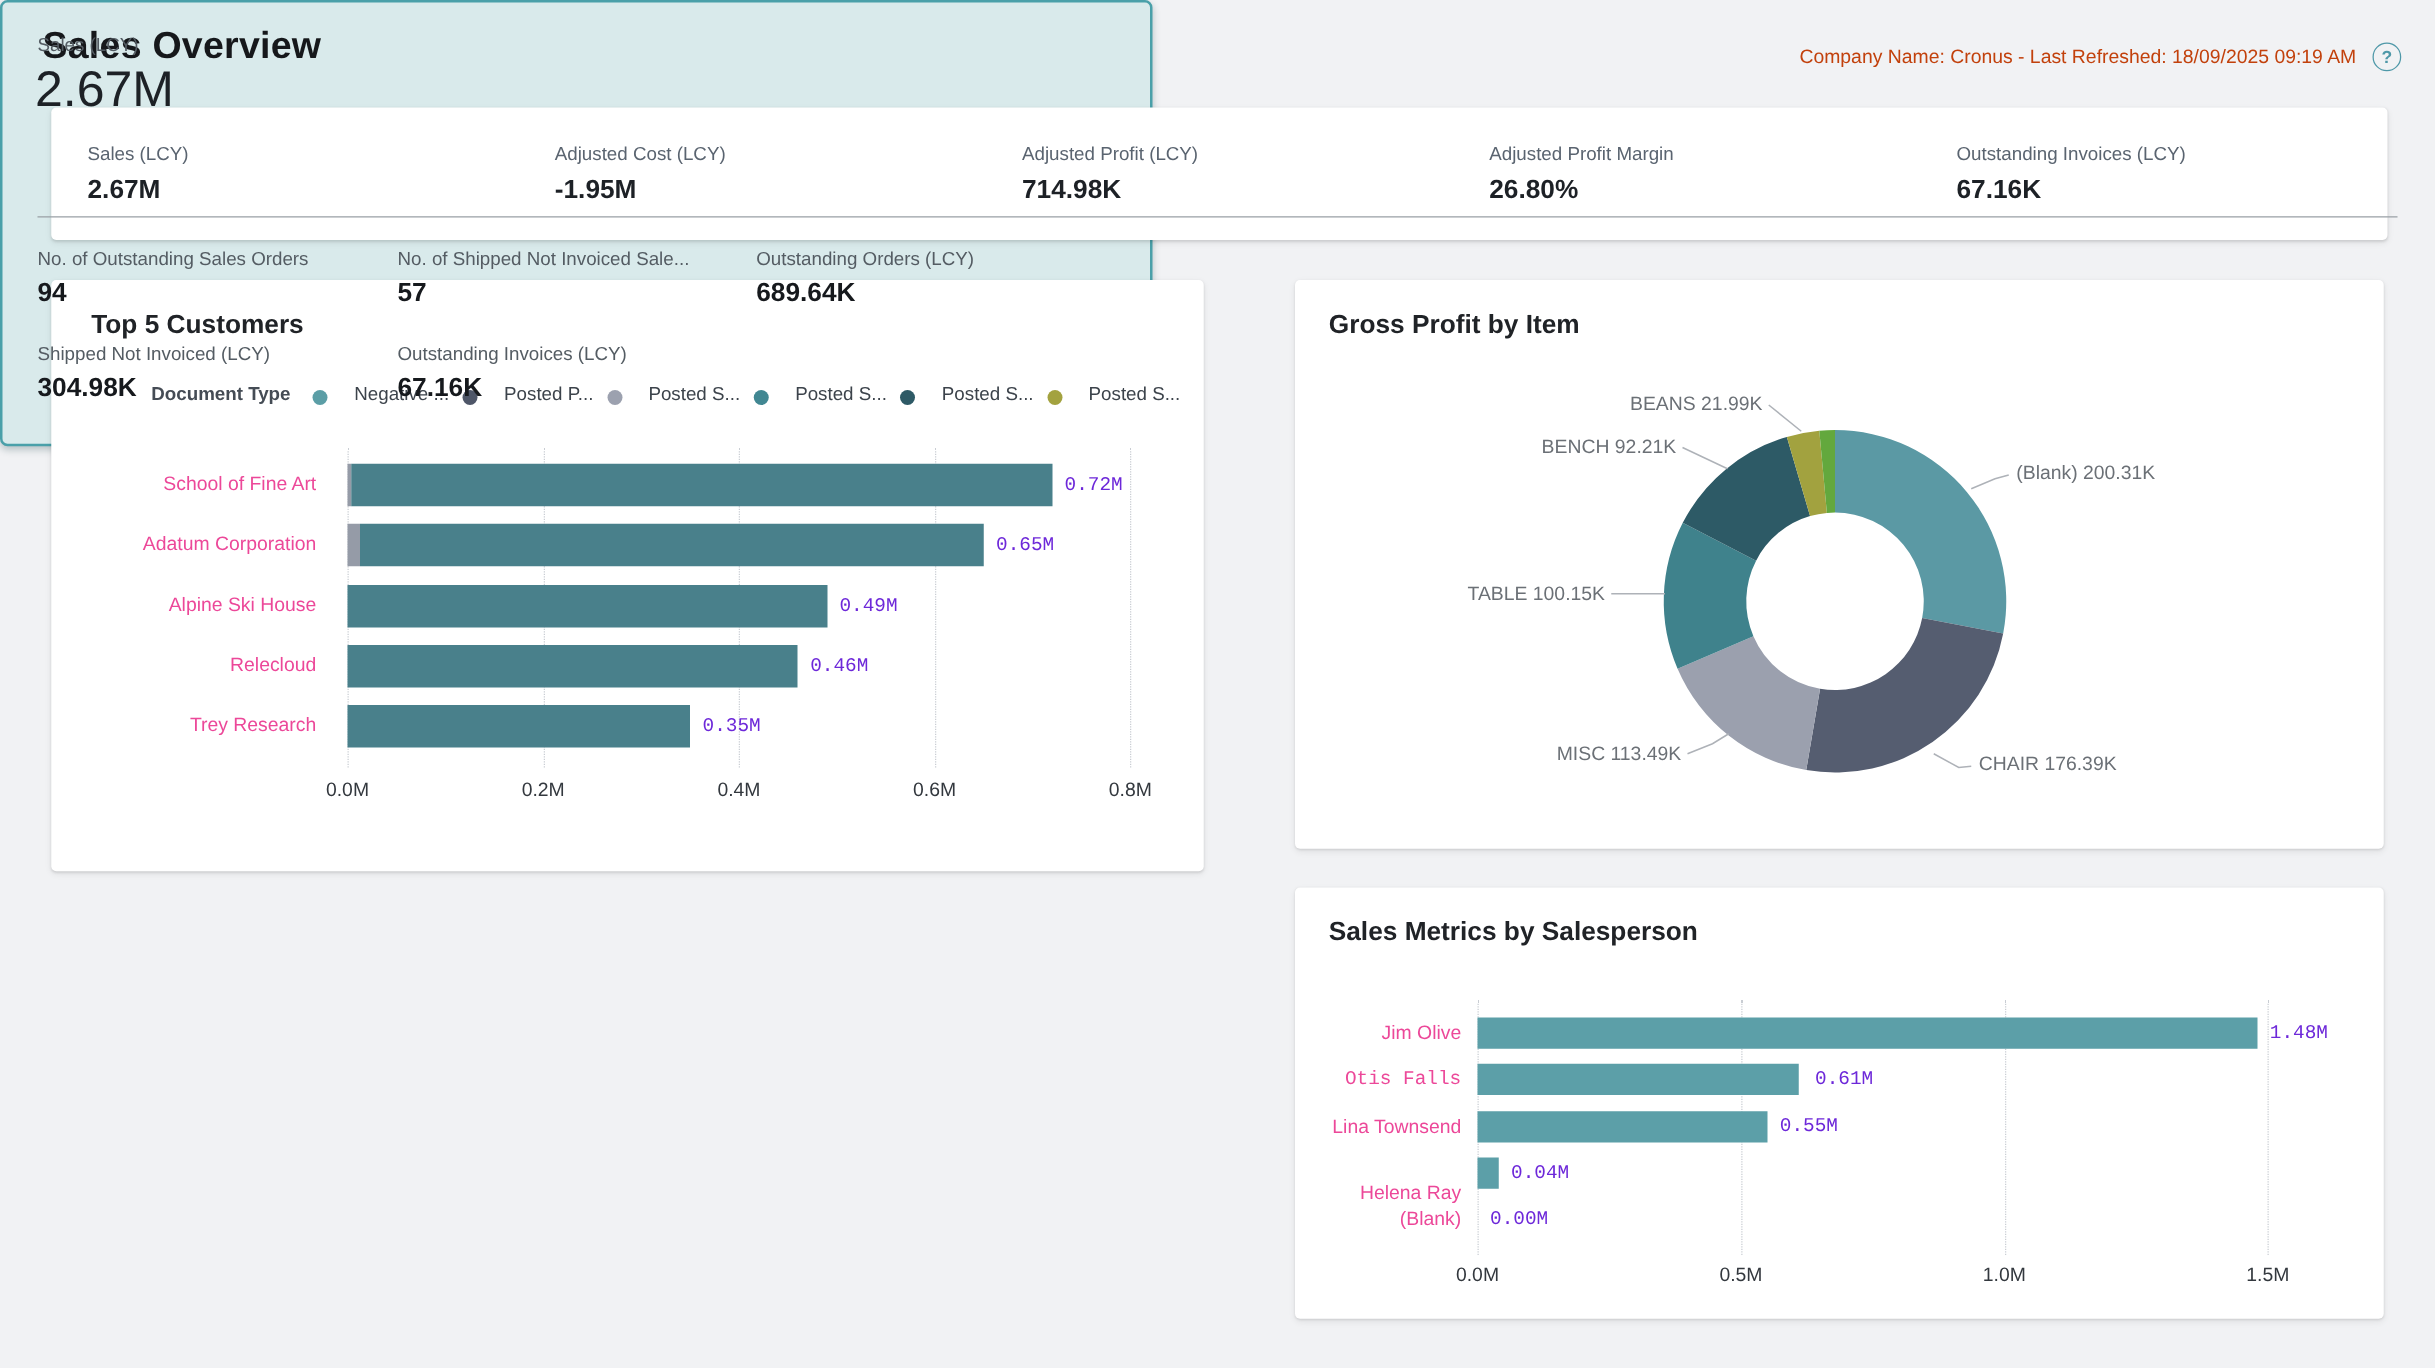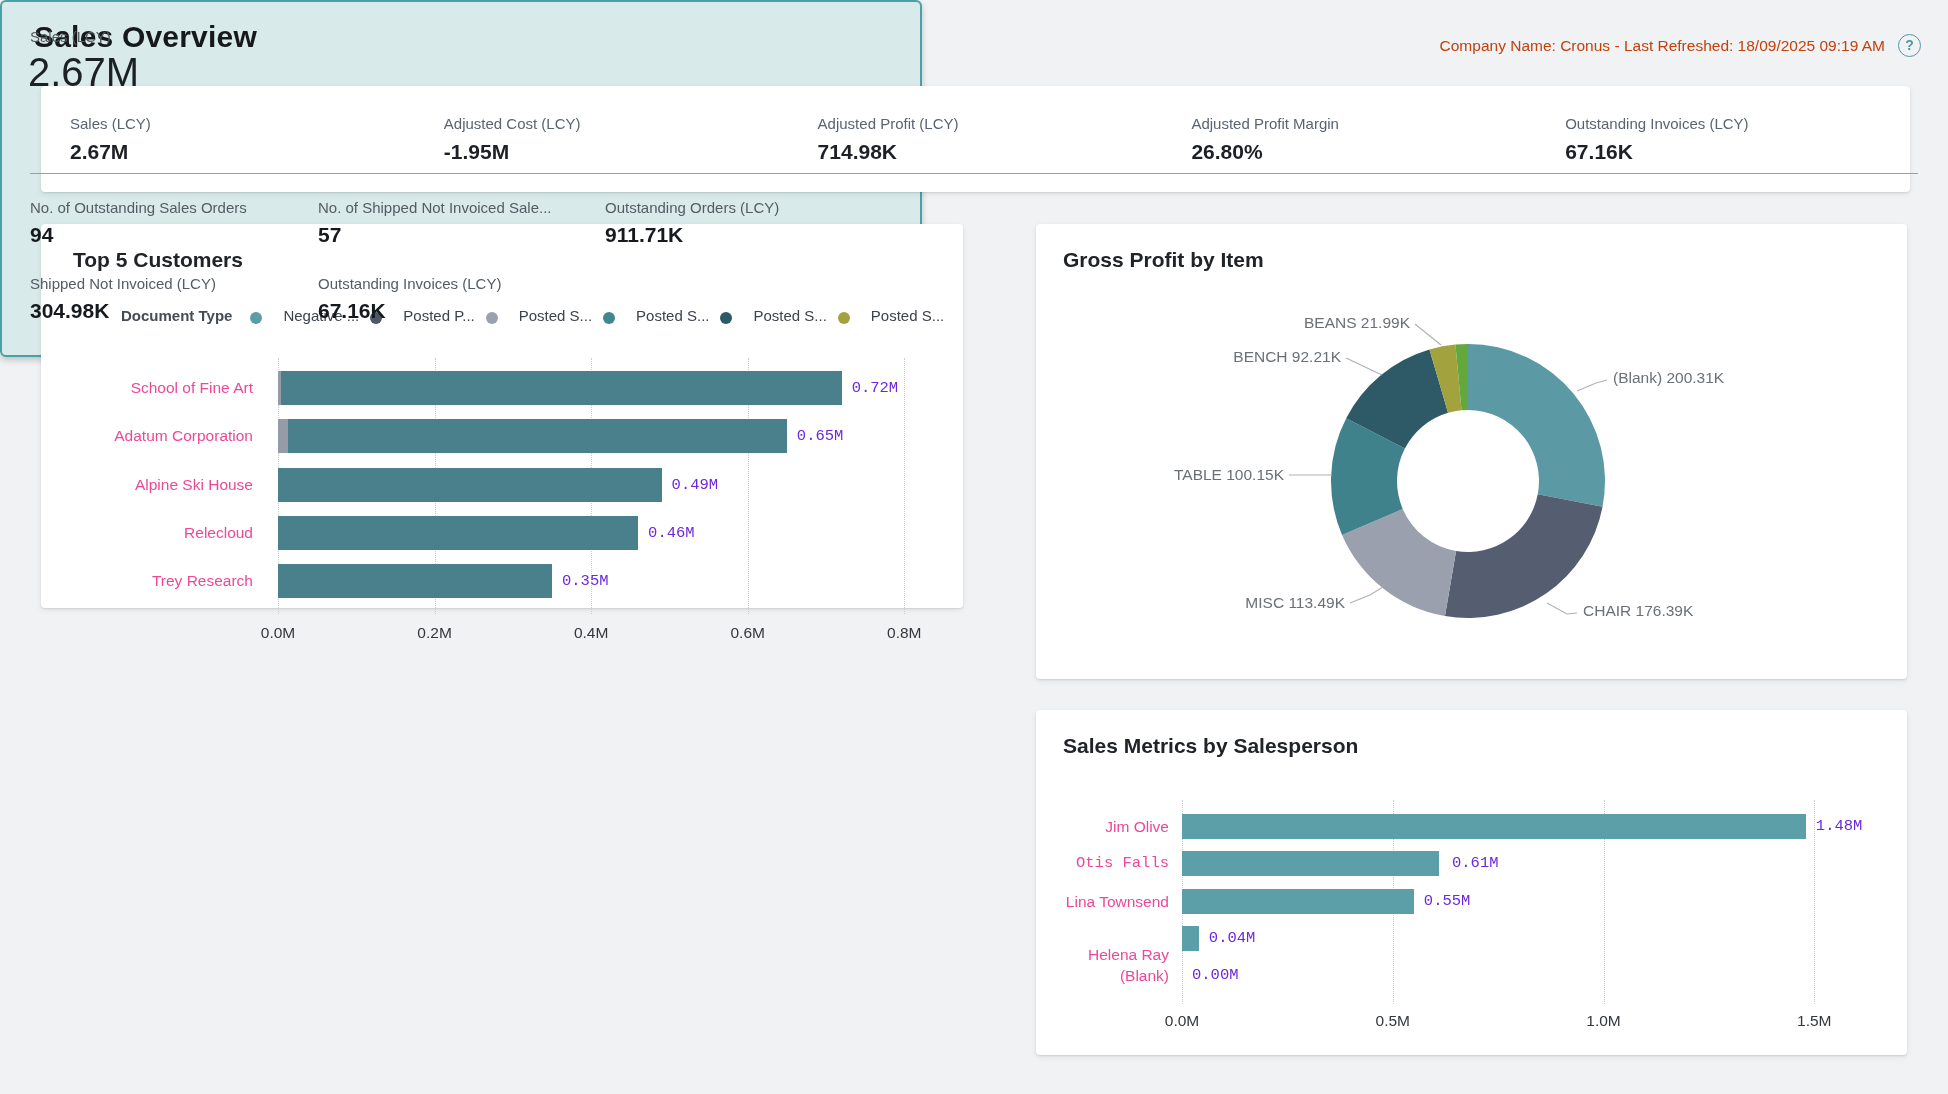--- a/index.html
+++ b/index.html
@@ -20,21 +20,21 @@
   #help-icon{
     width:21px;height:21px;border:1.5px solid #4e98a8;border-radius:50%;
     color:#4e98a8;font-size:14px;font-weight:700;line-height:21px;text-align:center;cursor:pointer;
   }
   
   #kpi-card{left:41px;top:86px;width:1869px;height:106px;display:flex;align-items:center;}
   .kpi{flex:1;padding-left:29px;}
   .kpi-label{font-size:15px;color:#5a6470;margin-bottom:8px;}
   .kpi-value{font-size:21px;font-weight:700;color:#1d2126;}
   
-  #top5-card{left:41px;top:224px;width:922px;height:384px;}
+  #top5-card{left:41px;top:224px;width:922px;height:473px;}
   #gross-card{left:1036px;top:224px;width:871px;height:455px;}
   #sales-card{
     left:41px;top:710px;width:922px;height:357px;
     background:#d9eaeb;border:2px solid #4aa0a9;border-radius:6px;
     box-shadow:0 3px 6px rgba(20,60,65,.25);box-sizing:border-box;
   }
   #sp-card{left:1036px;top:710px;width:871px;height:345px;}
   .card-title{position:absolute;top:24px;left:32px;font-size:21px;font-weight:700;color:#202327;}
   #gross-card .card-title,#sp-card .card-title{left:27px;}
   
@@ -188,21 +188,21 @@
     <div class="metric">
       <div class="metric-label">No. of Outstanding Sales Orders</div>
       <div class="metric-value">94</div>
     </div>
     <div class="metric">
       <div class="metric-label">No. of Shipped Not Invoiced Sale...</div>
       <div class="metric-value">57</div>
     </div>
     <div class="metric">
       <div class="metric-label">Outstanding Orders (LCY)</div>
-      <div class="metric-value">911.71K</div>
+      <div class="metric-value">689.64K</div>
     </div>
     <div class="metric">
       <div class="metric-label">Shipped Not Invoiced (LCY)</div>
       <div class="metric-value">304.98K</div>
     </div>
     <div class="metric">
       <div class="metric-label">Outstanding Invoices (LCY)</div>
       <div class="metric-value">67.16K</div>
     </div>
   </div>

